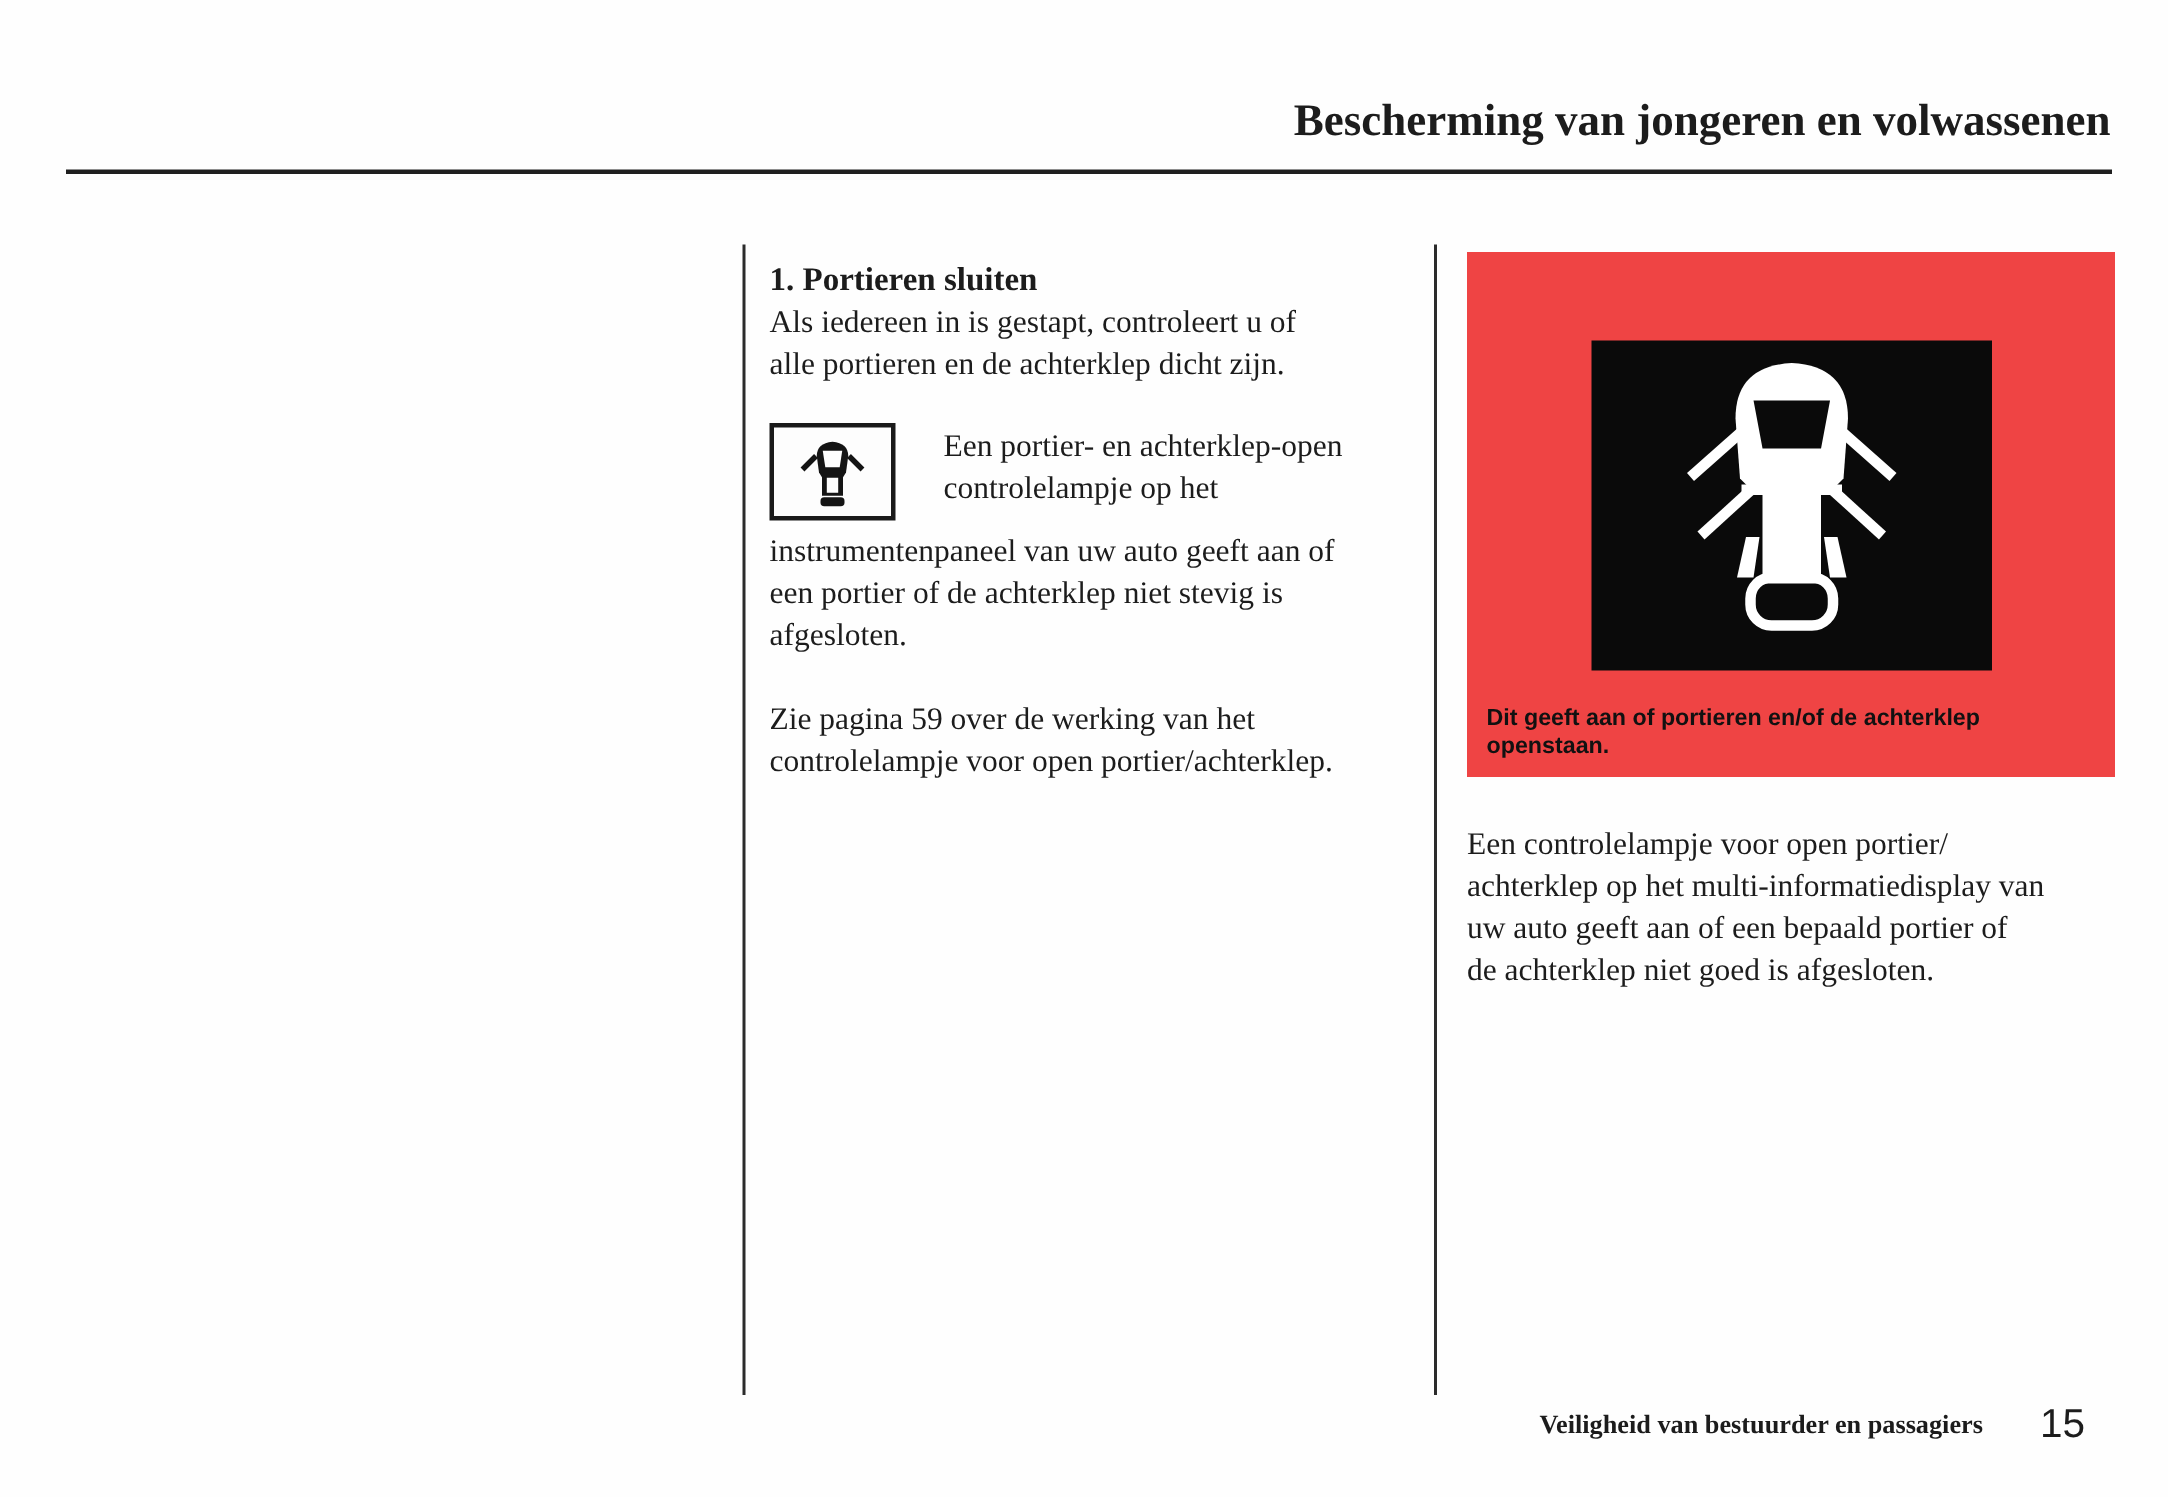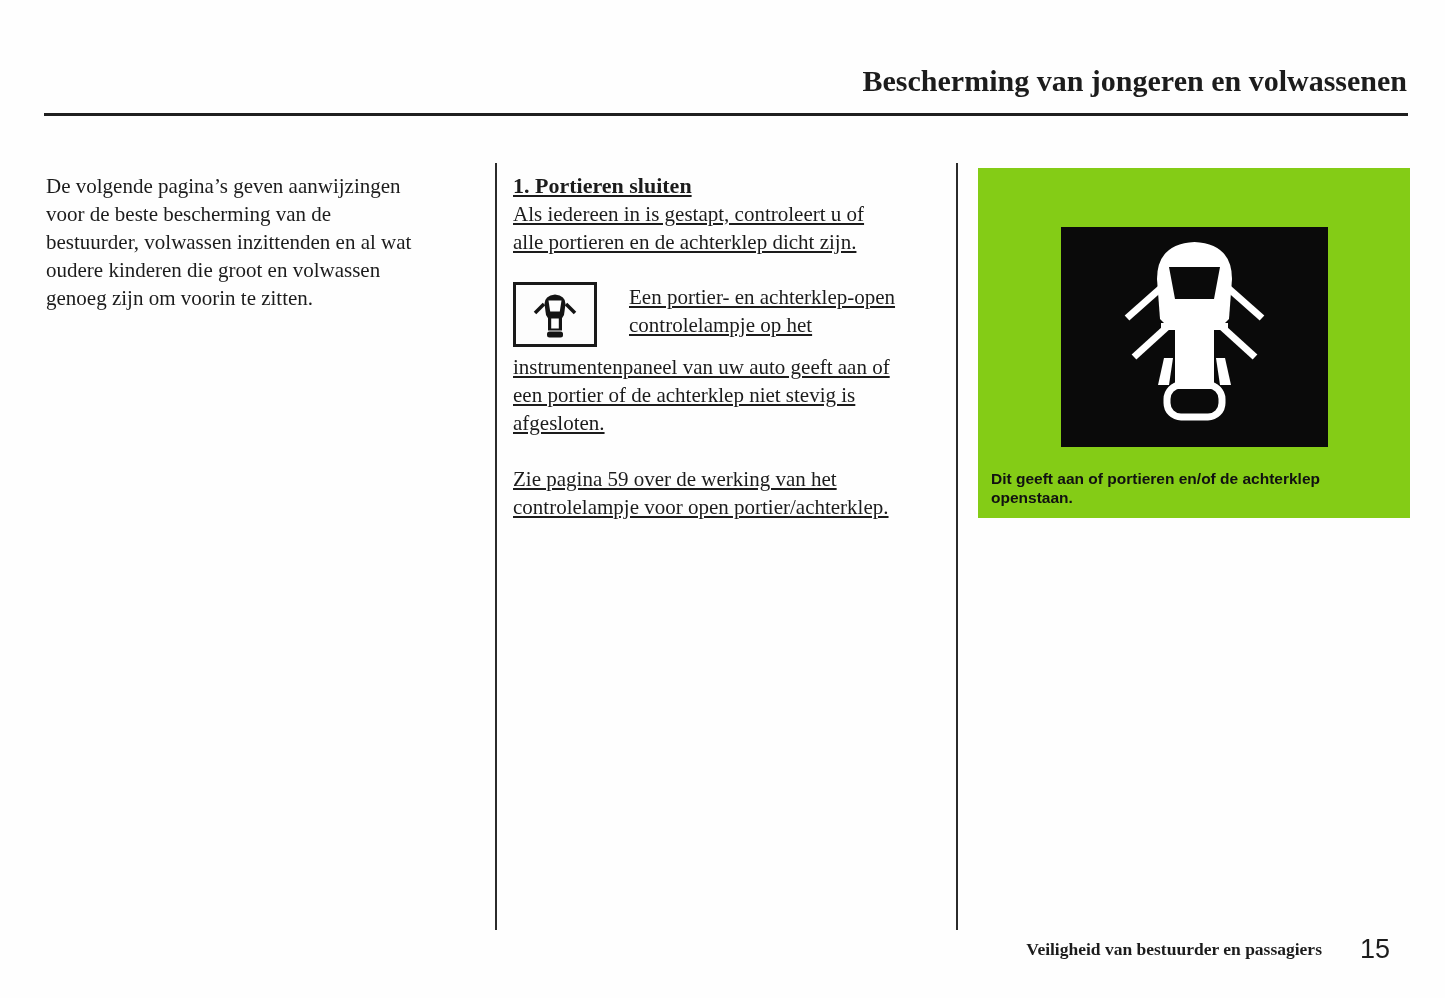--- a/index.html
+++ b/index.html
@@ -15,37 +15,37 @@
   .header-rule {
     position:absolute; top:113px; left:44px; width:1364px; height:3px;
     background:#1f1f1f;
   }
   .vrule { position:absolute; top:163px; height:767px; width:2px; background:#2b2b2b; }
   .vrule-1 { left:495px; }
   .vrule-2 { left:956px; }
 
   .col { position:absolute; font-size:21px; line-height:28px; }
   .col-left  { left:46px;  top:172px; width:430px; }
-  .col-mid   { left:513px; top:172px; width:430px;text-decoration:underline; }
+  .col-mid   { left:513px; top:172px; width:430px; }
   .col-right { left:978px; top:168px; width:432px; }
 
   .col-heading { font-size:22px; font-weight:bold; line-height:28px; }
   .body-text { white-space:pre-line; }
   .spacer { height:28px; }
 
   .icon-row { display:flex; align-items:flex-start; margin-top:26px; }
   .indicator-box {
     width:84px; height:65px; border:3px solid #1a1a1a; background:#fdfdfd;
     display:flex; align-items:center; justify-content:center; flex:0 0 auto;
   }
   .icon-row .body-text { margin-left:32px; padding-top:1px; }
   .after-icon { margin-top:6px; }
 
   .figure-panel {
-    width:432px; height:350px; background:#84cc16; padding-top:59px;
+    width:432px; height:350px; background:#ef4444; padding-top:59px;
   }
   .display-screen {
     width:267px; height:220px; background:#0a0a0a; margin:0 auto;
     display:flex; align-items:center; justify-content:center;
   }
   .figure-caption {
     font-family:"Liberation Sans", sans-serif; font-weight:bold;
     font-size:15.5px; line-height:19px; white-space:pre-line;
     margin:22px 10px 0 13px; color:#111;
   }
@@ -65,25 +65,20 @@
 
 <div class="page">
 
   <div class="header-title">Bescherming van jongeren en volwassenen</div>
   <div class="header-rule"></div>
 
   <div class="vrule vrule-1"></div>
   <div class="vrule vrule-2"></div>
 
   <div class="col col-left">
-    <div class="body-text">De volgende pagina’s geven aanwijzingen
-voor de beste bescherming van de
-bestuurder, volwassen inzittenden en al wat
-oudere kinderen die groot en volwassen
-genoeg zijn om voorin te zitten.</div>
     <div class="spacer"></div>
   </div>
 
   <div class="col col-mid">
     <div class="col-heading">1. Portieren sluiten</div>
     <div class="body-text">Als iedereen in is gestapt, controleert u of
 alle portieren en de achterklep dicht zijn.</div>
 
     <div class="icon-row">
       <div class="indicator-box">
@@ -128,20 +123,24 @@
 
           <path d="M103,131 L112,131 L108,158 L97,158 Z" fill="#ffffff"></path>
           <path d="M155,131 L164,131 L170,158 L159,158 Z" fill="#ffffff"></path>
 
           <rect x="106" y="158" width="55" height="32" rx="14" fill="none" stroke="#ffffff" stroke-width="7"></rect>
         </svg>
       </div>
       <div class="figure-caption">Dit geeft aan of portieren en/of de achterklep
 openstaan.</div>
     </div>
+    <div class="right-paragraph body-text">Een controlelampje voor open portier/
+achterklep op het multi-informatiedisplay van
+uw auto geeft aan of een bepaald portier of
+de achterklep niet goed is afgesloten.</div>
   </div>
 
   <div class="footer">
     <span class="footer-section-title">Veiligheid van bestuurder en passagiers</span>
     <span class="footer-page-number">15</span>
   </div>
 
 </div>
 
 </body></html>

